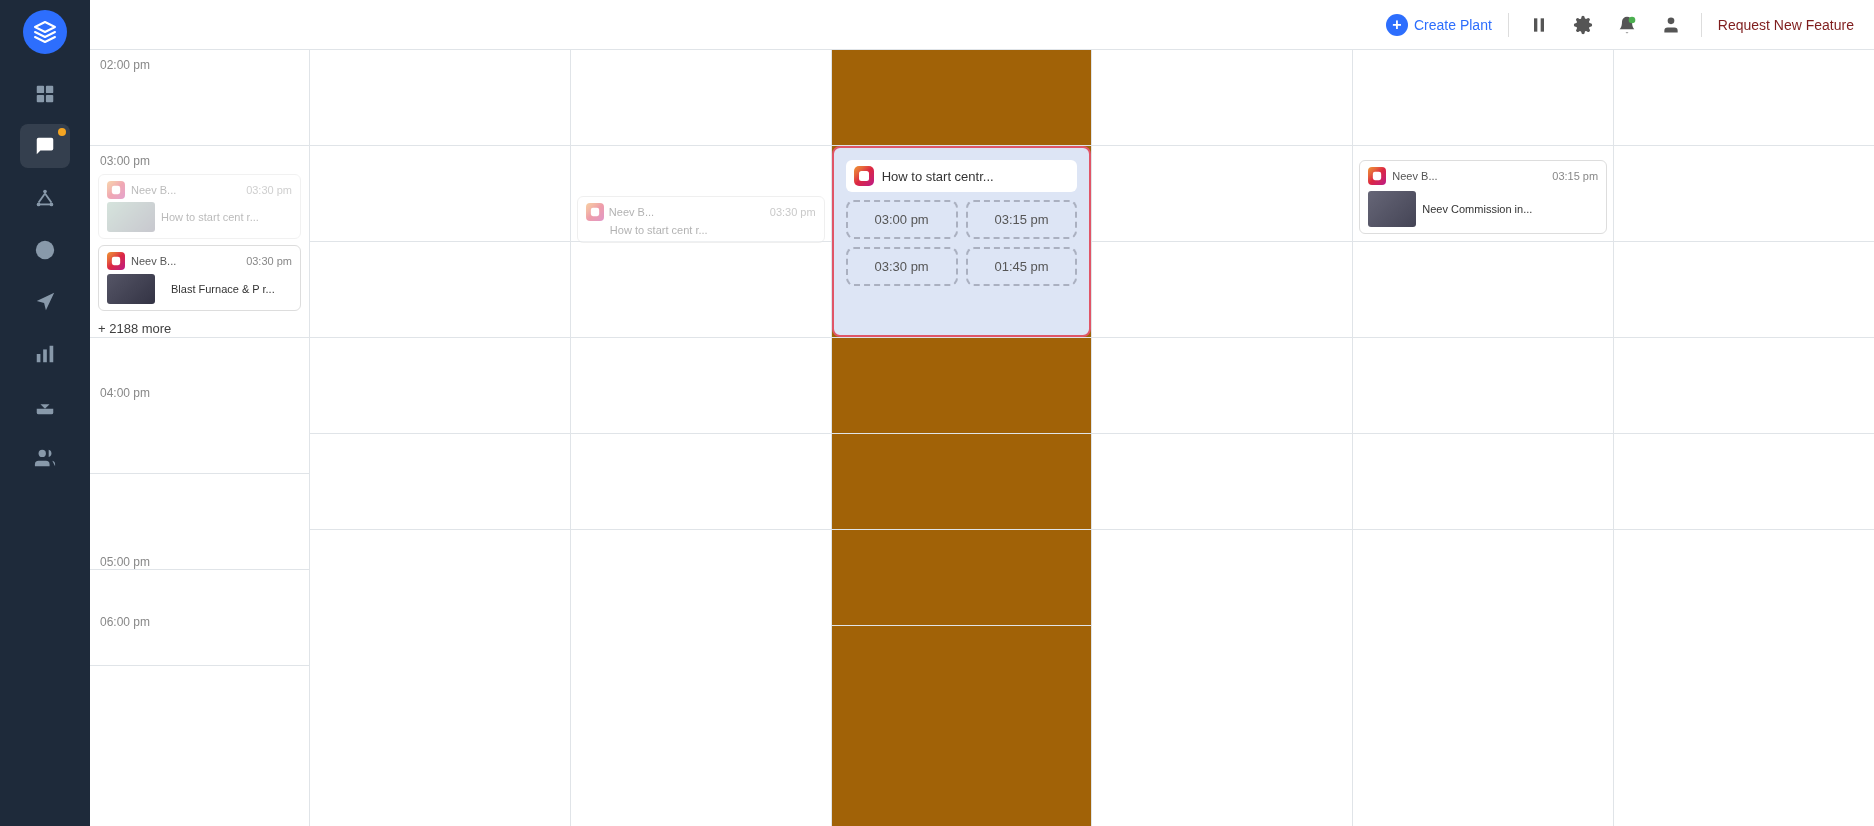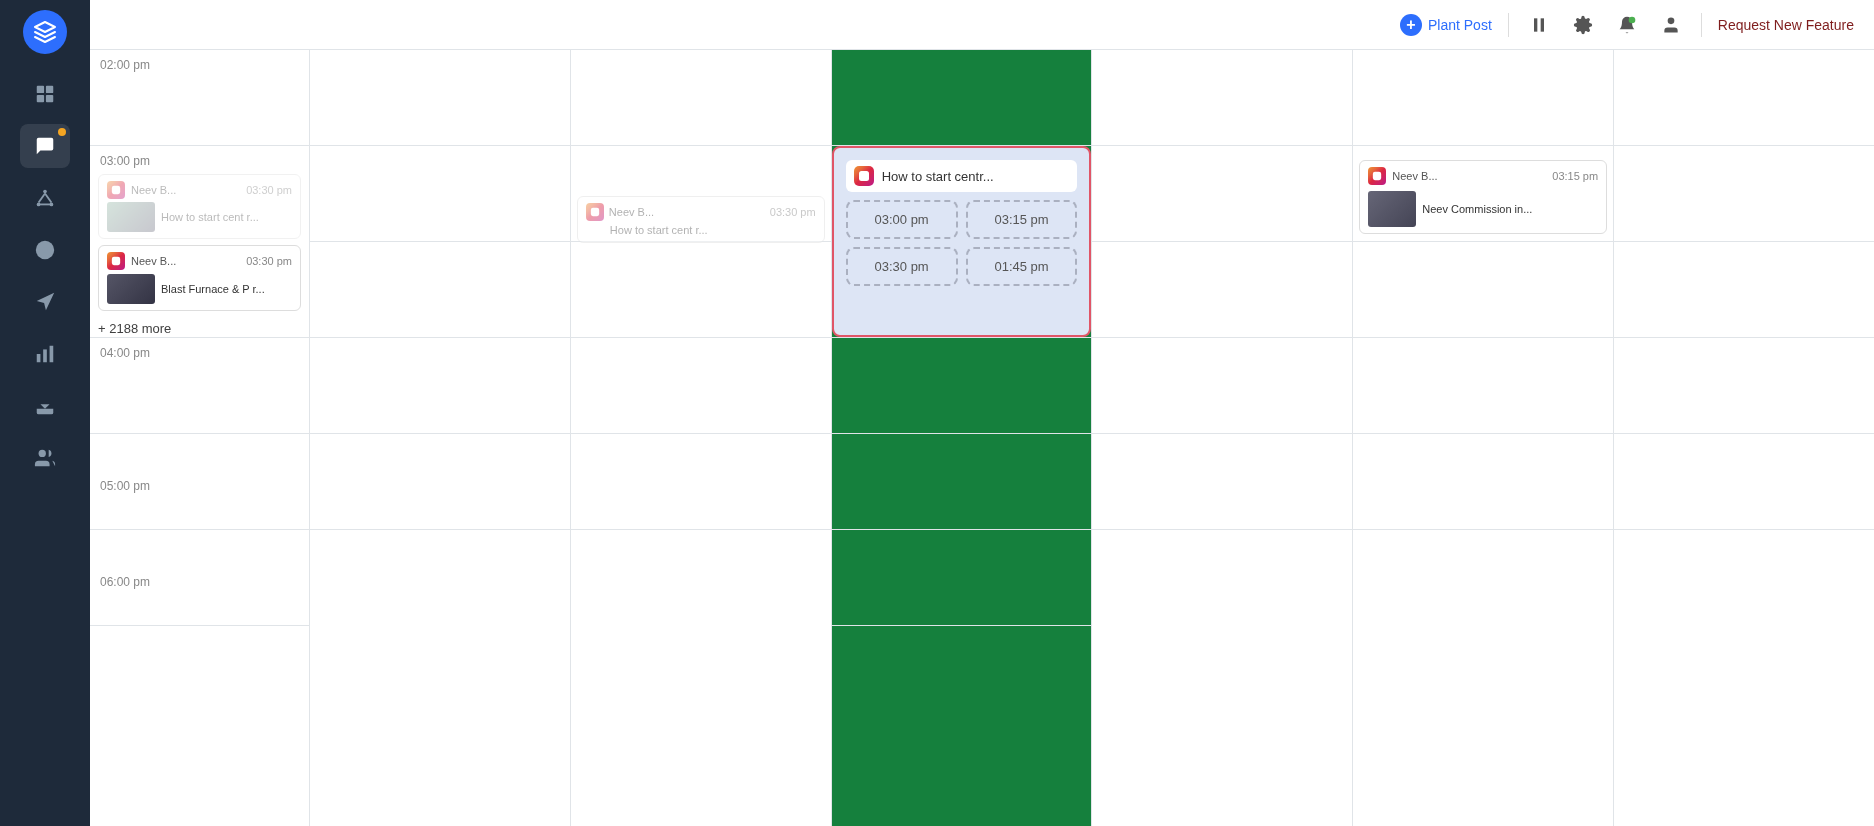--- a/index.html
+++ b/index.html
@@ -100,21 +100,21 @@
       overflow: hidden;
     }
     .day-col {
       flex: 1;
       border-right: 1px solid #e0e4e8;
       position: relative;
       overflow: hidden;
     }
     .day-col:last-child { border-right: none; }
     .day-col.highlighted {
-      background: #15803d;
+      background: #a16207;
     }
     .day-slot {
       height: 96px;
       border-bottom: 1px solid #e0e4e8;
       position: relative;
     }
 
     
     .time-picker-popup {
       position: absolute;
@@ -264,21 +264,21 @@
         <line x1="3" y1="18" x2="3.01" y2="18"></line>
       </svg>
   </div>
 </div>
 
 <div class="main">
 
   <div class="topbar">
     <div class="topbar-create">
       <div class="topbar-create-icon">+</div>
-      <span>Plant Post</span>
+      <span>Create Plant</span>
     </div>
     <div class="topbar-divider"></div>
     <div class="topbar-icon">
       <svg viewBox="0 0 24 24">
           <rect x="6" y="4" width="4" height="16"></rect>
           <rect x="14" y="4" width="4" height="16"></rect>
         </svg>
     </div>
     <div class="topbar-icon">
       <svg viewBox="0 0 24 24">
@@ -341,34 +341,34 @@
               <div class="ig-badge">
                 <svg viewBox="0 0 24 24">
                     <rect x="2" y="2" width="20" height="20" rx="5" ry="5"></rect>
                     <path d="M16 11.37A4 4 0 1 1 12.63 8 4 4 0 0 1 16 11.37z"></path>
                     <line x1="17.5" y1="6.5" x2="17.51" y2="6.5"></line>
                   </svg>
               </div>
               <span style="font-size:11px; color:#555;">Neev B...</span>
               <span style="font-size:11px; color:#888; margin-left:auto;">03:30 pm</span>
             </div>
-            <div style="display:flex; align-items:center; gap:6px;">
+            <div style="display:flex; align-items:center; gap:16px;">
               <div style="width:48px; height:30px; border-radius:3px; background:linear-gradient(135deg,#556,#334); flex-shrink:0;"></div>
               <span style="font-size:11px; color:#333;">Blast Furnace &amp; P r...</span>
             </div>
           </div>
 
           <div class="more-link">+ 2188 more</div>
         </div>
 
-        <div style="height:96px; display:flex; align-items:flex-start; padding:8px 10px 0; border-bottom:1px solid #e0e4e8; color:#888; font-size:12px;">
+        <div style="height:96px; display:flex; align-items:flex-start; padding:8px 10px 0; border-bottom:1px solid #e0e4e8; color:#888; font-size:12px;margin-top:40px;">
           <span>04:00 pm</span>
         </div>
 
-        <div style="height:96px; display:flex; align-items:center; padding:8px 10px 0; border-bottom:1px solid #e0e4e8; color:#888; font-size:12px;">
+        <div style="height:96px; display:flex; align-items:flex-end; padding:8px 10px 0; border-bottom:1px solid #e0e4e8; color:#888; font-size:12px;">
           <span>05:00 pm</span>
         </div>
 
         <div style="height:96px; display:flex; align-items:center; padding:8px 10px 0; border-bottom:1px solid #e0e4e8; color:#888; font-size:12px;">
           <span>06:00 pm</span>
         </div>
       </div>
     </div>
 
     <div class="day-grid">

